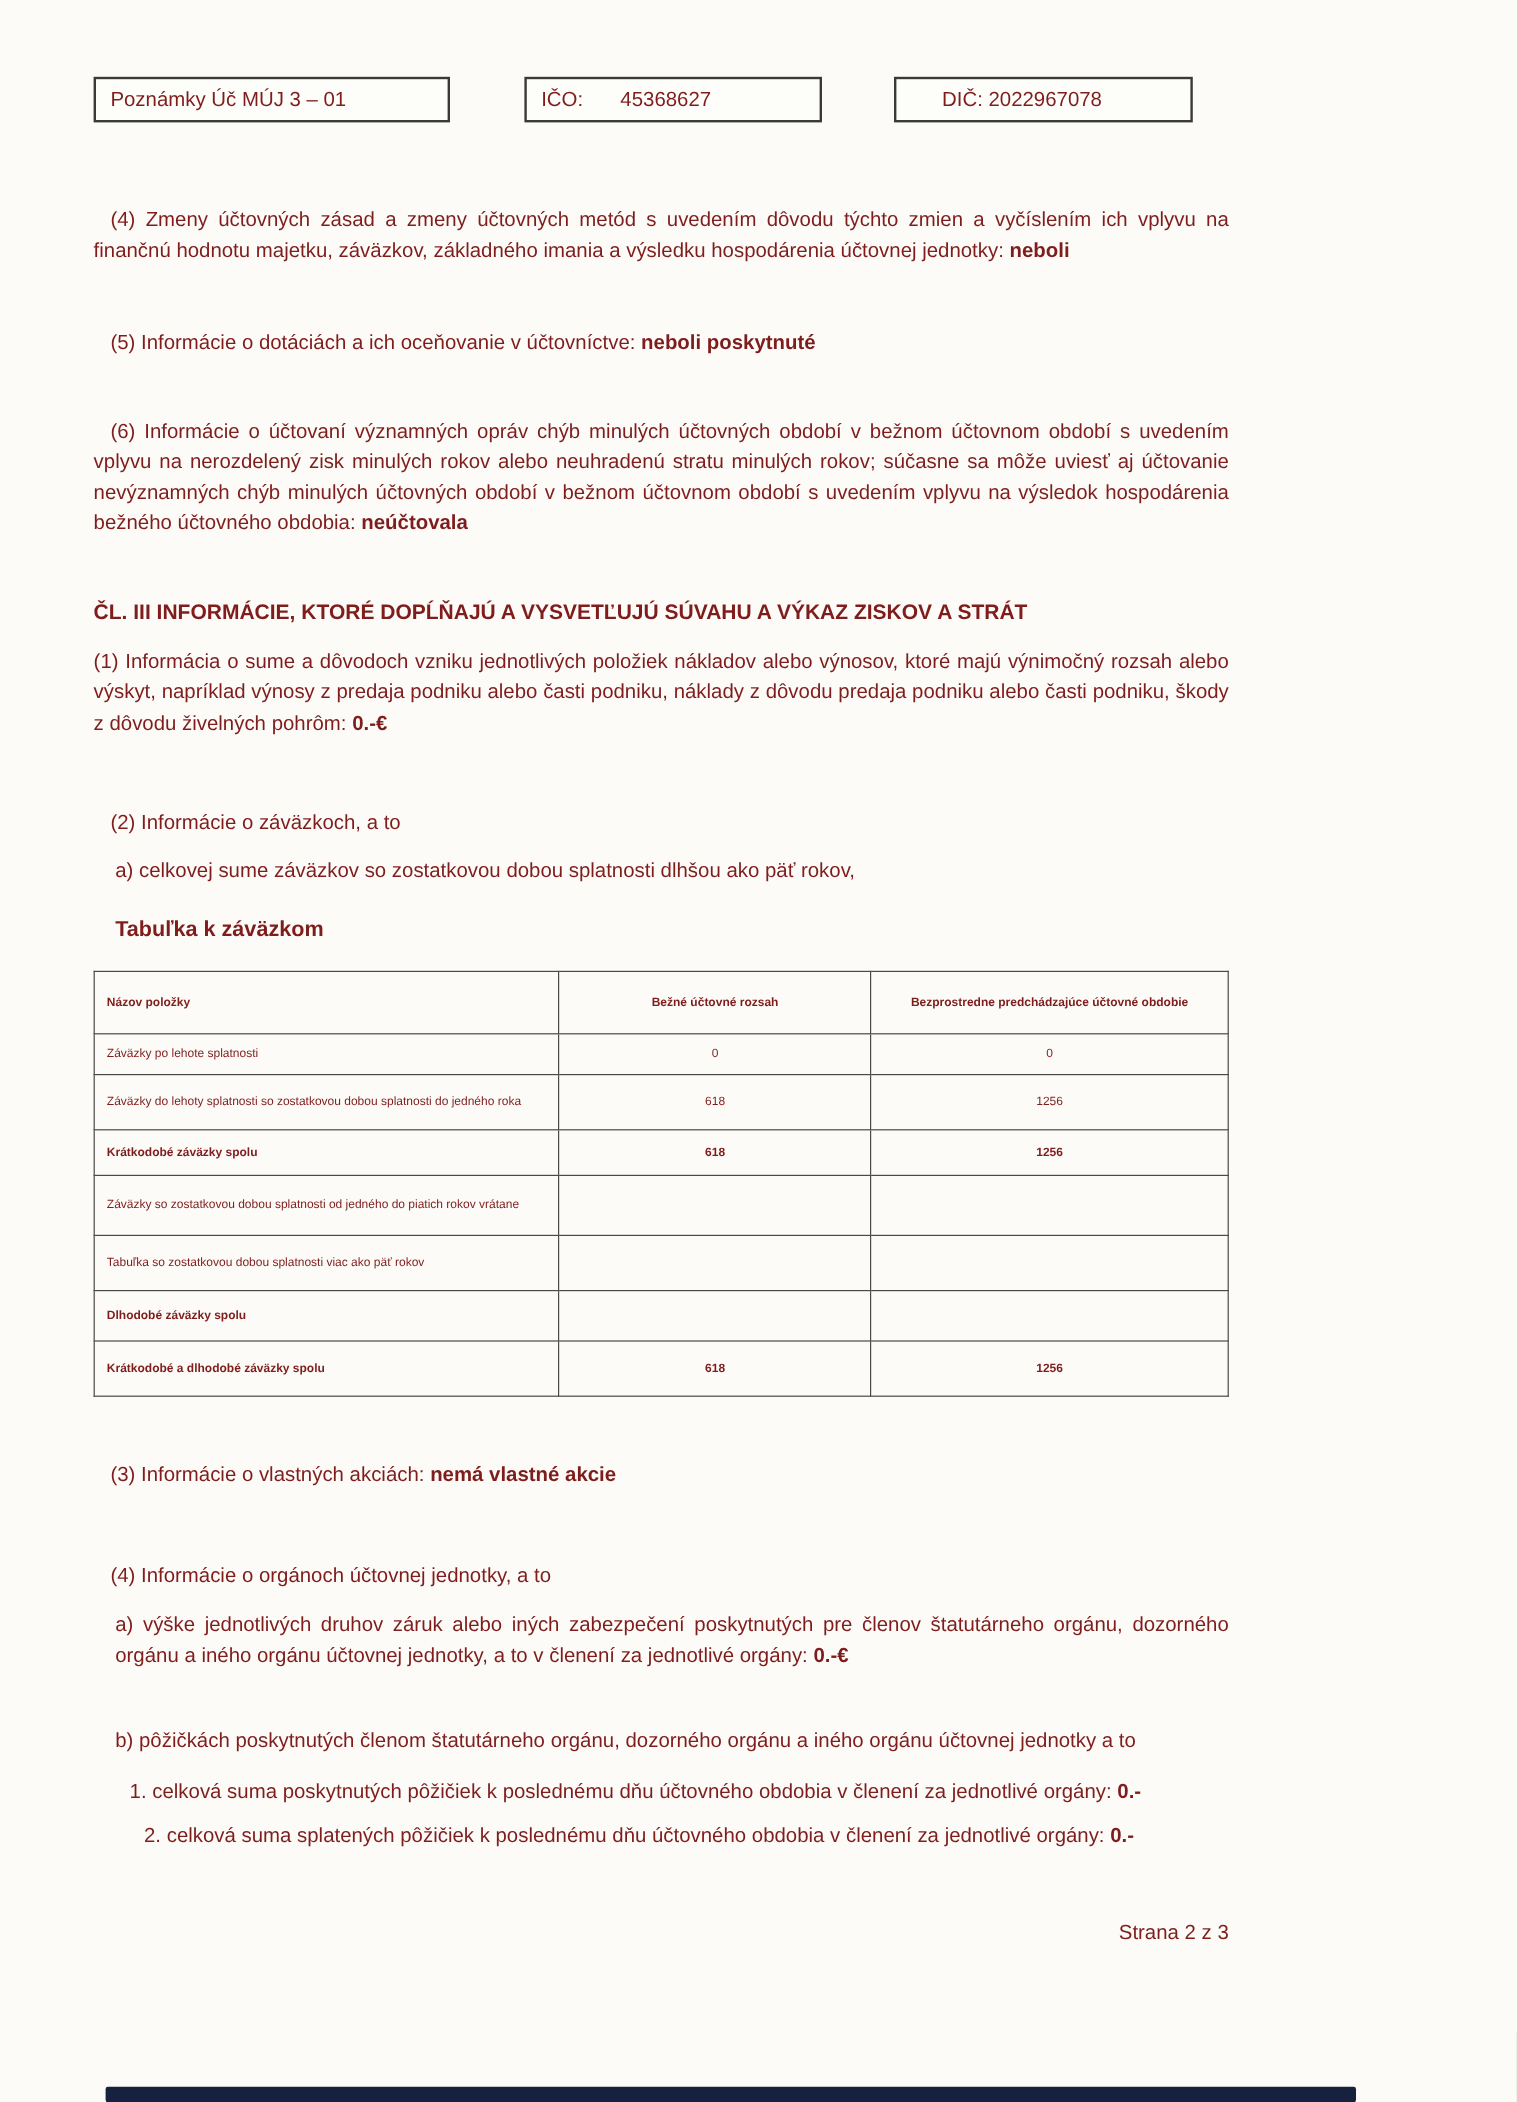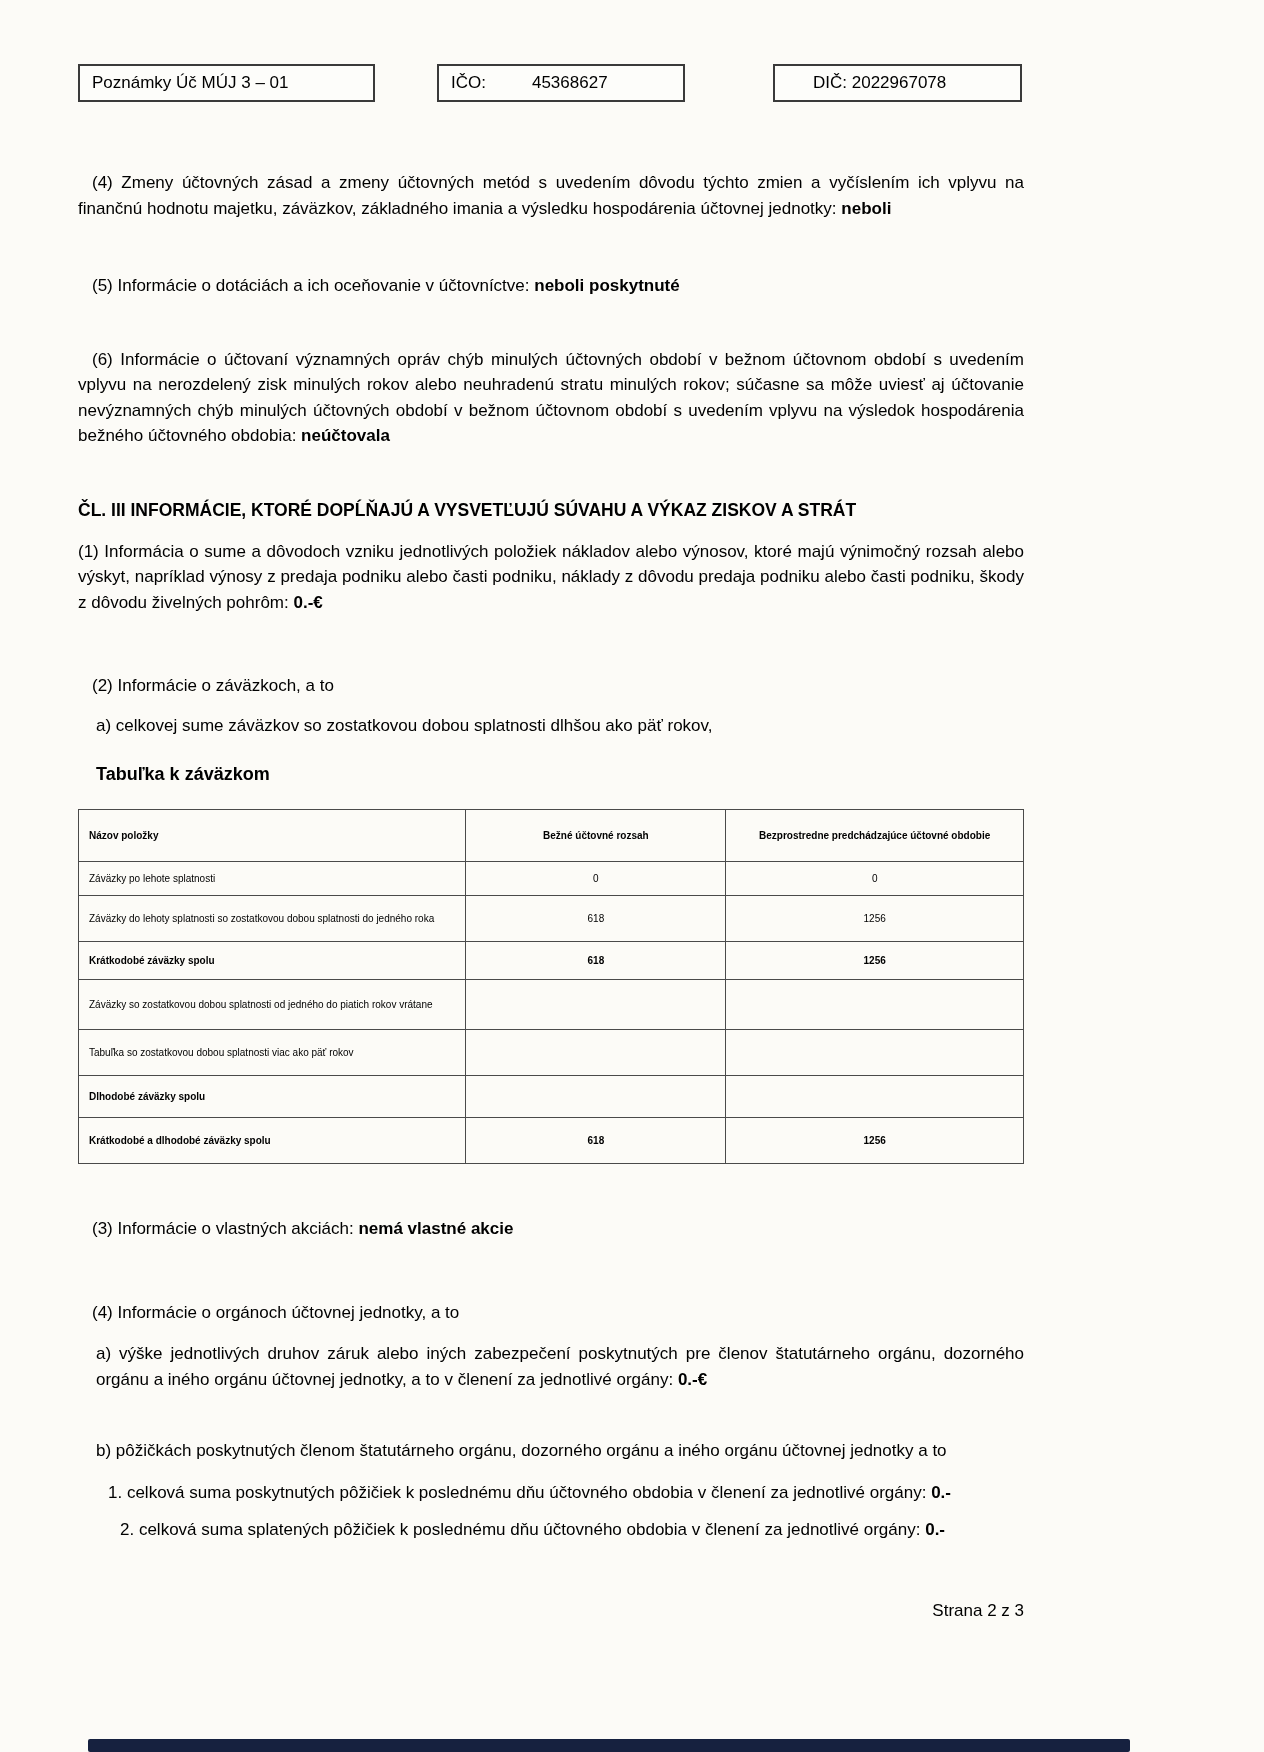--- a/index.html
+++ b/index.html
@@ -3,39 +3,39 @@
 <meta charset="utf-8">
 <style>
   * { margin:0; padding:0; box-sizing:border-box; }
   html,body { background:#d9d9d5; }
   body { font-family:"Liberation Sans", sans-serif; }
   .page {
     position:relative;
     width:1264px; height:1752px;
     margin:0 auto;
     background:#fcfbf7;
-    color:#000000;
+    color:#7f1d1d;
     overflow:hidden;
   }
   .content { padding:64px 240px 0 78px; }
 
   
   .header-row { display:flex; align-items:flex-start; }
   .hbox {
     border:2px solid #3a3a3a;
     height:38px;
     display:flex; align-items:center;
     padding:0 12px;
     font-size:17px;
     background:#fdfdfa;
     white-space:nowrap;
   }
   .box-form { width:297px; }
-  .box-ico  { width:248px; margin-left:62px; gap:46px; }
-  .box-dic  { width:249px; margin-left:88px;padding-left:38px; }
+  .box-ico  { width:248px; margin-left:62px; gap:31px; }
+  .box-dic  { width:249px; margin-left:60px;padding-left:38px; }
 
   
   .para { font-size:17px; line-height:1.5; text-align:justify; }
   .indent { text-indent:14px; }
   .b { font-weight:bold; }
 
   .p4 { margin-top:68px; }
   .p5 { margin-top:52px; }
   .p6 { margin-top:48px; }
   .heading {

